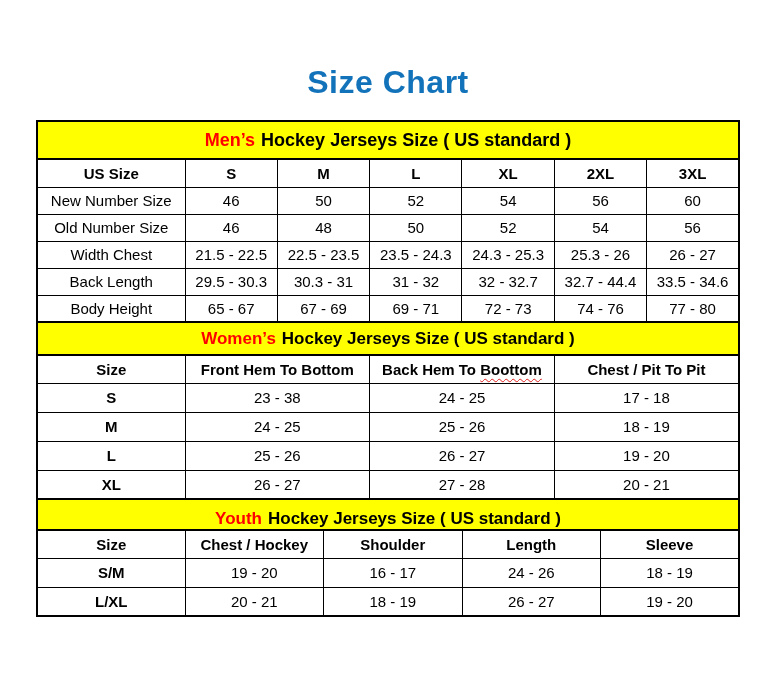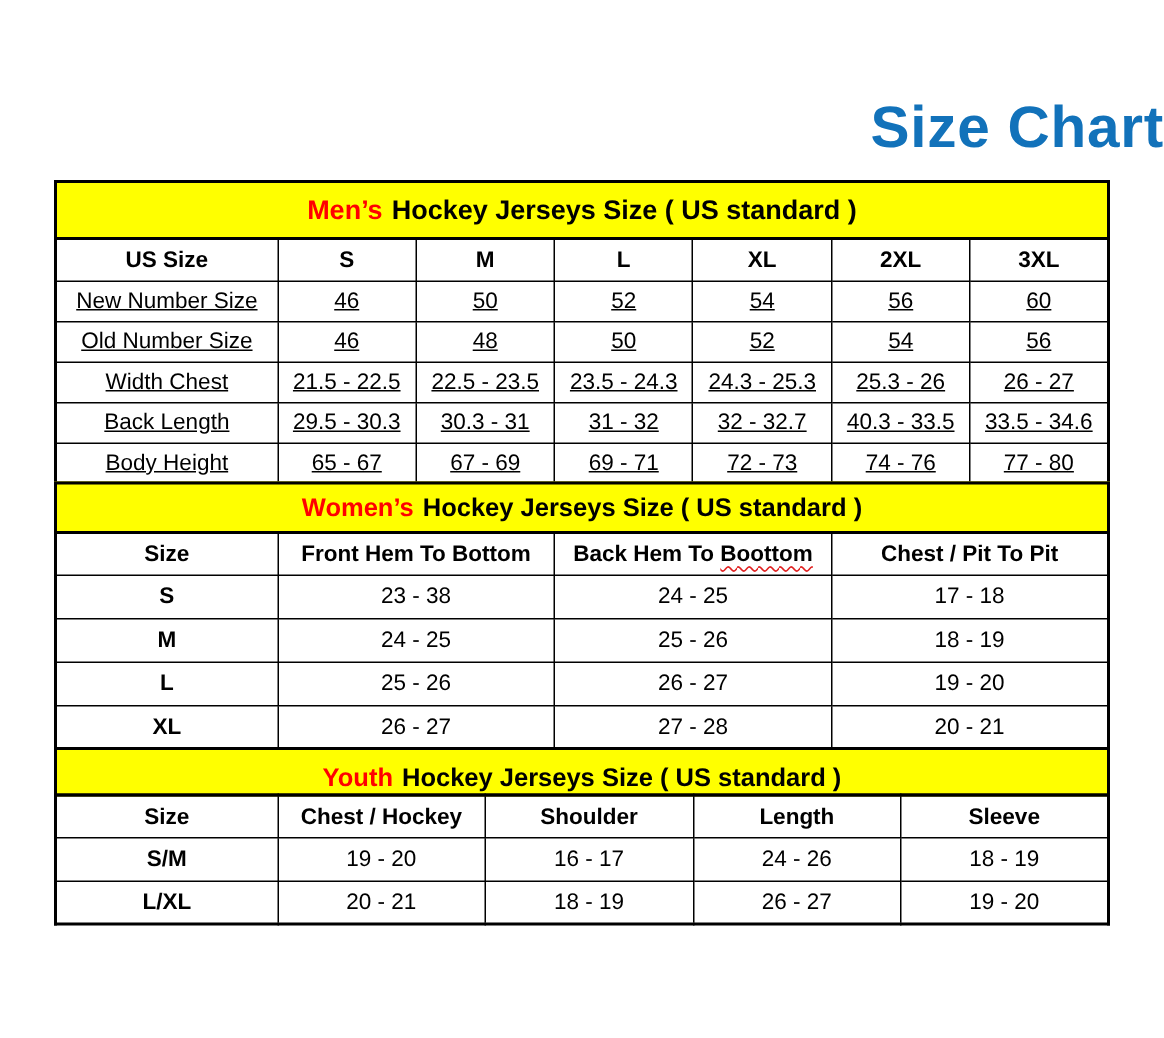--- a/index.html
+++ b/index.html
@@ -14,22 +14,22 @@
   body {
     width: 776px; height: 692px;
     font-family: "Liberation Sans", sans-serif;
     color: #000;
     position: relative;
     overflow: hidden;
   }
   .page-title {
     position: absolute;
     top: 64px; left: 0; width: 776px;
-    text-align: right;
-    font-size: 39px;
+    text-align: center;
+    font-size: 32px;
     font-weight: 700;
     color: var(--title_blue);
     letter-spacing: 0.5px;
   }
   .chart-wrap {
     position: absolute;
     left: 36px; top: 120px;
     width: 764px;
   }
   .banner {
@@ -57,21 +57,21 @@
     text-align: center;
     vertical-align: middle;
     padding: 0 2px;
     font-size: 15px;
     overflow: hidden;
     white-space: nowrap;
   }
   table.size-table th { font-weight: 700; }
   table.size-table td { font-weight: 400; }
   .t-mens th   { height: 28px; }
-  .t-mens td   { height: 27px; text-decoration: underline; }
+  .t-mens td   { height: 27px; }
   .t-womens th { height: 28px; }
   .t-womens td { height: 29px; }
   .t-youth th  { height: 28px; }
   .t-youth td  { height: 29px; }
   .t-womens td:first-child,
   .t-youth td:first-child { font-weight: 700; }
   .wavy {
     text-decoration-line: underline;
     text-decoration-style: wavy;
     text-decoration-color: var(--wavy_red);
@@ -139,21 +139,21 @@
           <td>24.3 - 25.3</td>
           <td>25.3 - 26</td>
           <td>26 - 27</td>
         </tr>
         <tr>
           <td>Back Length</td>
           <td>29.5 - 30.3</td>
           <td>30.3 - 31</td>
           <td>31 - 32</td>
           <td>32 - 32.7</td>
-          <td>40.3 - 33.5</td>
+          <td>32.7 - 44.4</td>
           <td>33.5 - 34.6</td>
         </tr>
         <tr>
           <td>Body Height</td>
           <td>65 - 67</td>
           <td>67 - 69</td>
           <td>69 - 71</td>
           <td>72 - 73</td>
           <td>74 - 76</td>
           <td>77 - 80</td>

